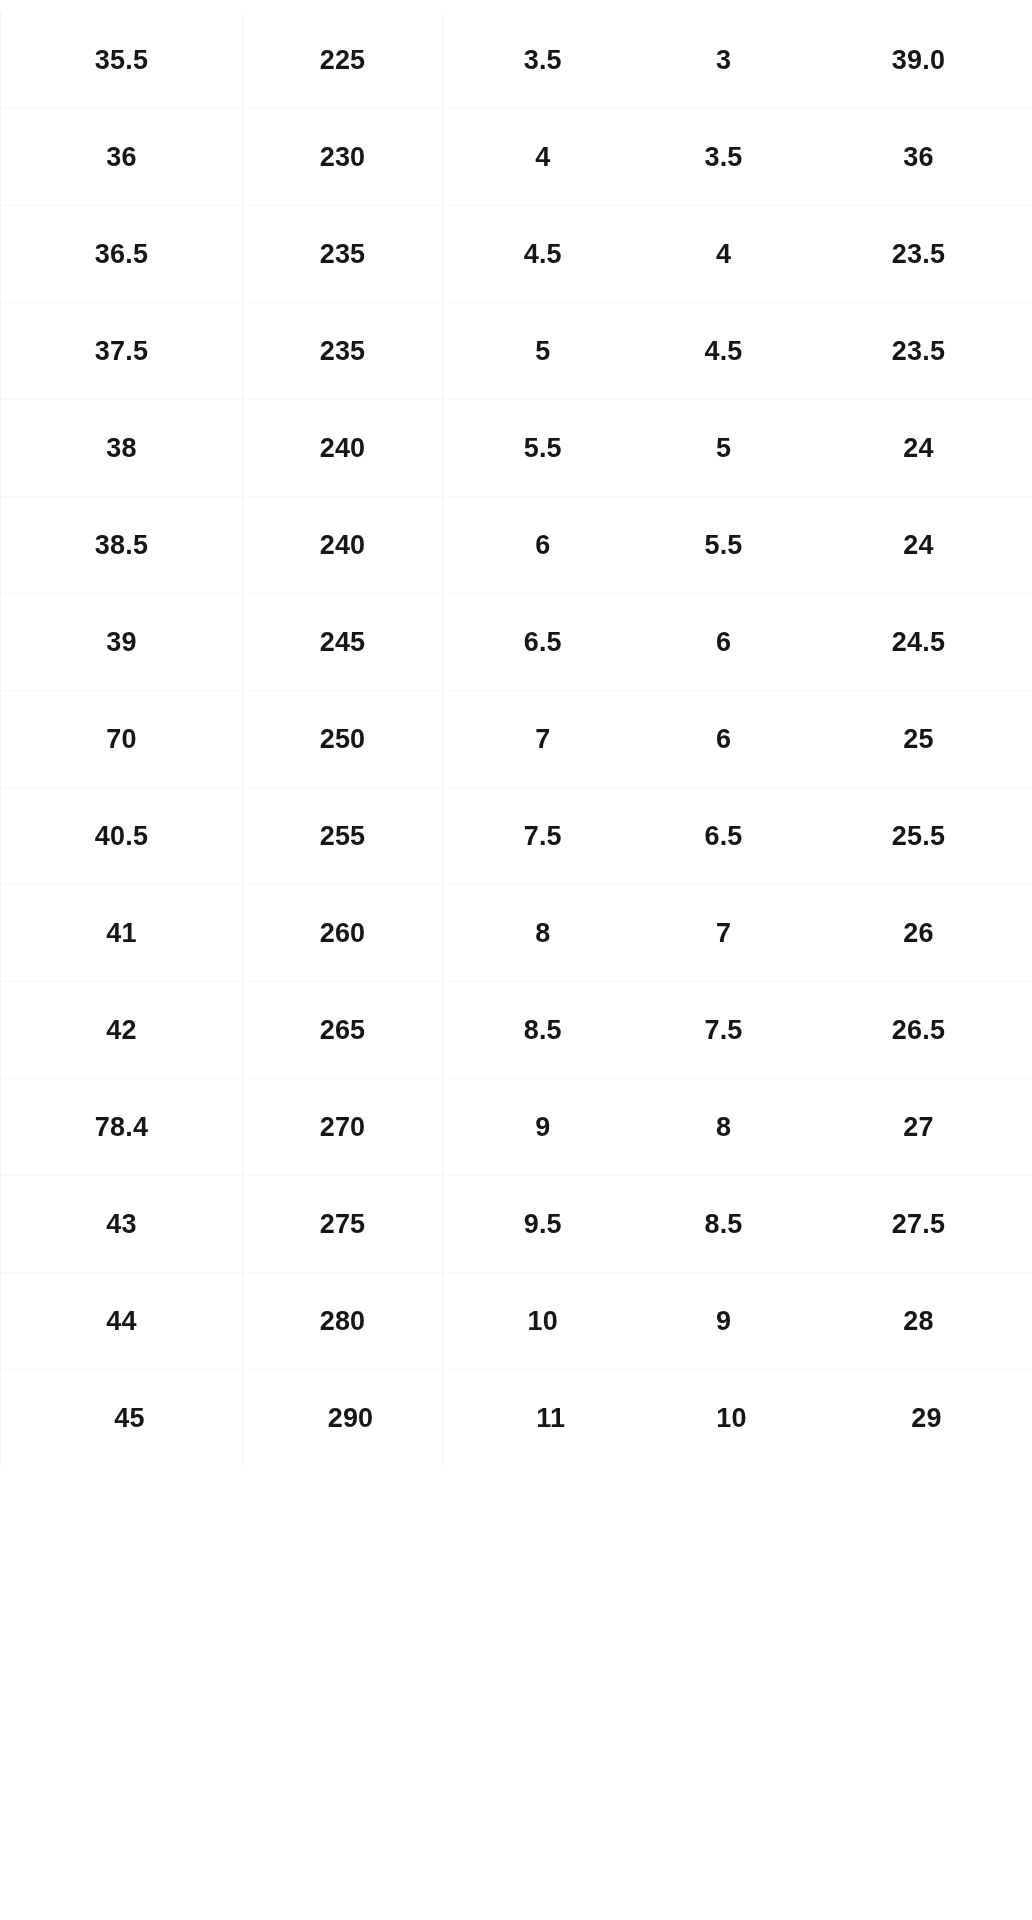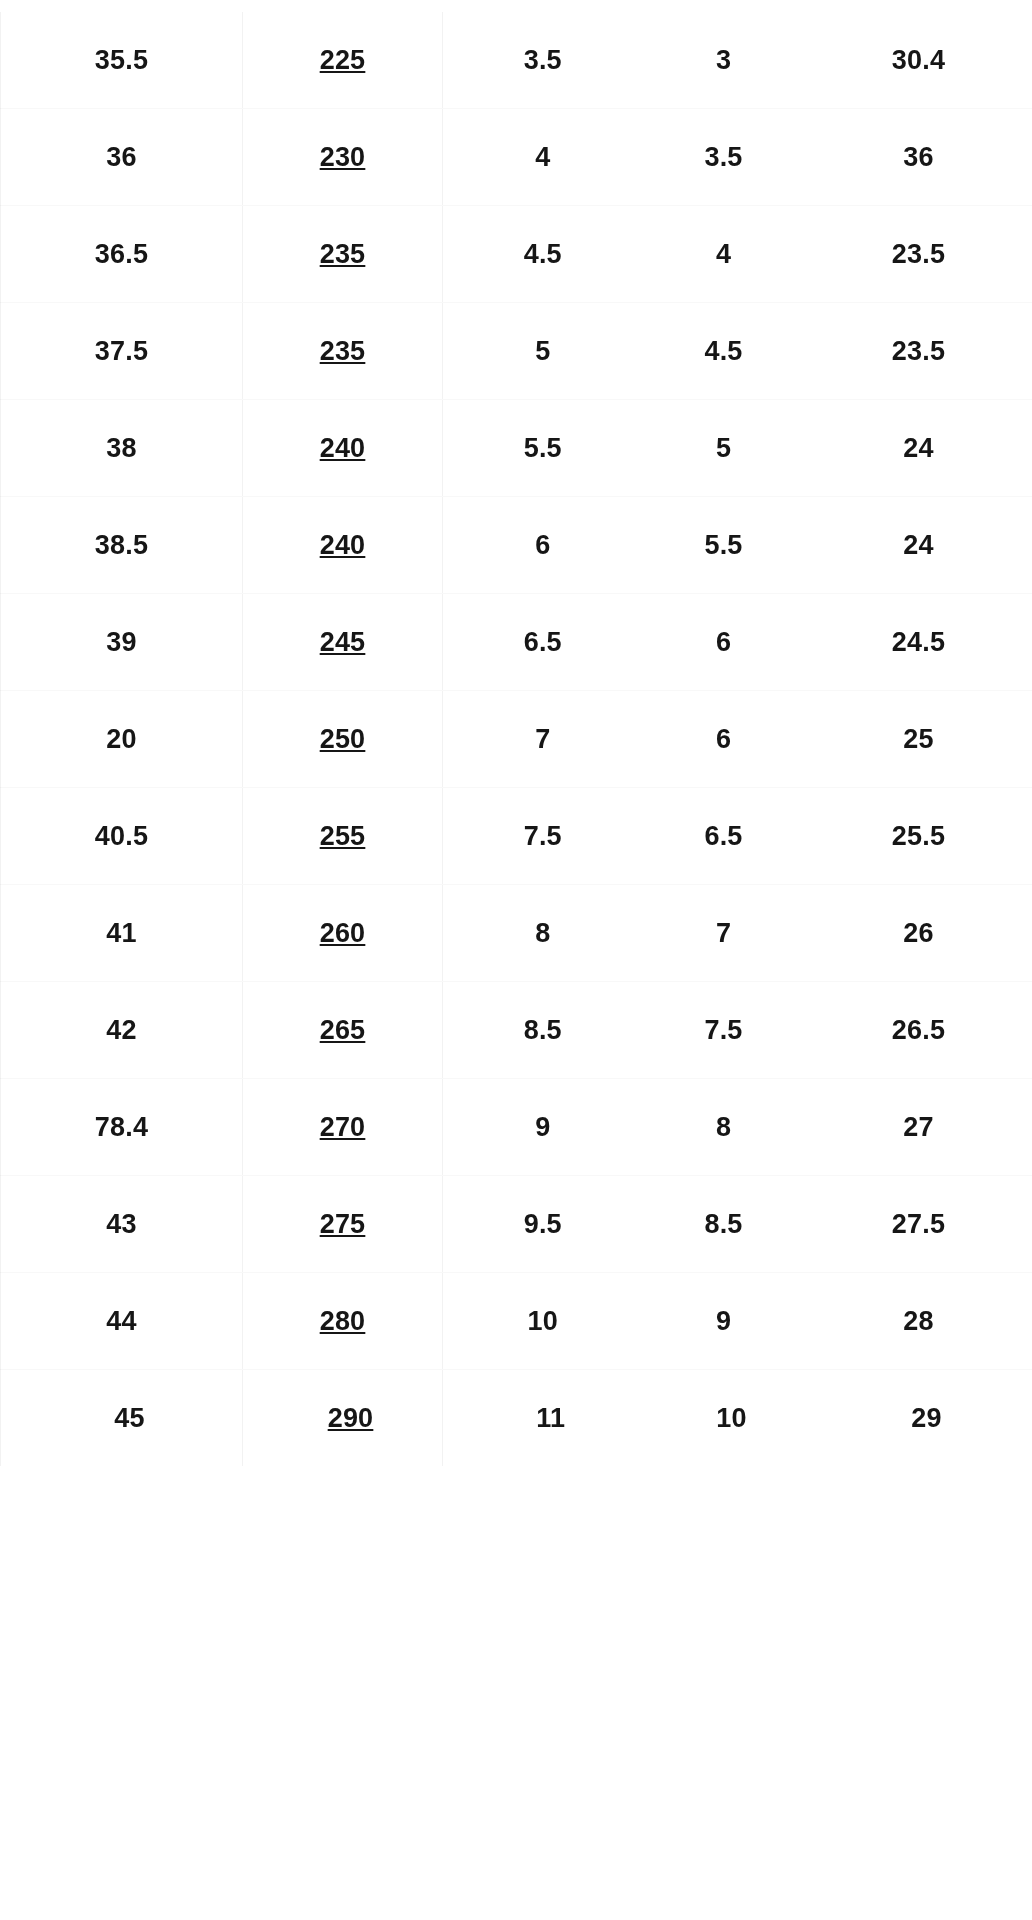--- a/index.html
+++ b/index.html
@@ -59,21 +59,20 @@
     border-bottom: none;
     padding-left: 16px;
   }
 
   
   table.size-table td.col-1 {
     border-left: 1px solid rgba(0,0,0,0.05);
   }
   table.size-table td.col-2 {
     border-left: 1px solid rgba(0,0,0,0.05);
-    text-decoration: underline;
   }
   table.size-table td.col-3 {
     border-left: 1px solid rgba(0,0,0,0.05);
   }
 
   
   table.size-table td.col-4,
   table.size-table td.col-5 {
     border-left: none;
   }
@@ -92,21 +91,21 @@
         <col class="c3">
         <col class="c4">
         <col class="c5">
     </colgroup>
     <tbody id="table-body">
         <tr>
           <td class="col-1">35.5</td>
           <td class="col-2">225</td>
           <td class="col-3">3.5</td>
           <td class="col-4">3</td>
-          <td class="col-5">30.4</td>
+          <td class="col-5">39.0</td>
         </tr>
         <tr>
           <td class="col-1">36</td>
           <td class="col-2">230</td>
           <td class="col-3">4</td>
           <td class="col-4">3.5</td>
           <td class="col-5">36</td>
         </tr>
         <tr>
           <td class="col-1">36.5</td>
@@ -137,21 +136,21 @@
           <td class="col-5">24</td>
         </tr>
         <tr>
           <td class="col-1">39</td>
           <td class="col-2">245</td>
           <td class="col-3">6.5</td>
           <td class="col-4">6</td>
           <td class="col-5">24.5</td>
         </tr>
         <tr>
-          <td class="col-1">20</td>
+          <td class="col-1">70</td>
           <td class="col-2">250</td>
           <td class="col-3">7</td>
           <td class="col-4">6</td>
           <td class="col-5">25</td>
         </tr>
         <tr>
           <td class="col-1">40.5</td>
           <td class="col-2">255</td>
           <td class="col-3">7.5</td>
           <td class="col-4">6.5</td>

